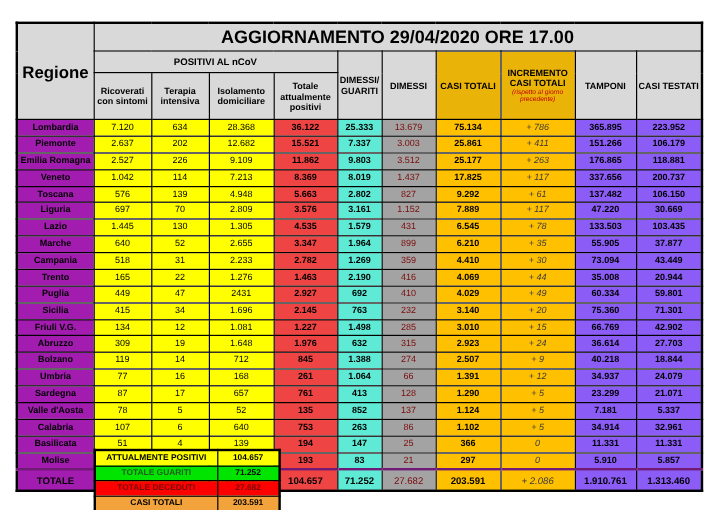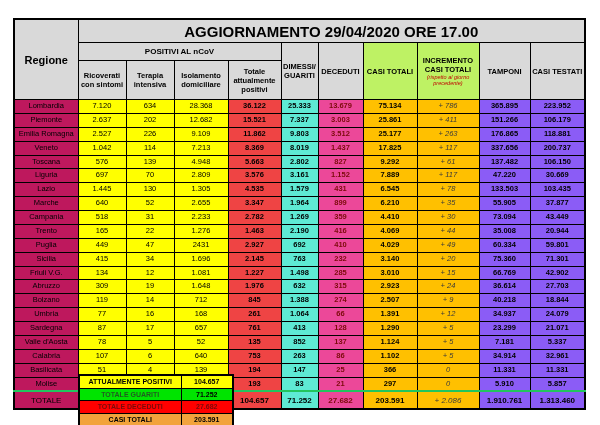--- a/index.html
+++ b/index.html
@@ -16,32 +16,32 @@
   .main-table th,.main-table td{
     border:1px solid #000;padding:0;text-align:center;vertical-align:middle;
     overflow:hidden;
   }
   .main-table td{white-space:nowrap;font-size:7.5px;line-height:1.45;padding:1px 0;}
   .hdr{background:#D9D9D9;font-weight:bold;white-space:normal;}
   .hdr-title{font-size:15px;height:22px;}
   .hdr-group{font-size:8px;height:17px;}
   .hdr-sub{font-size:7.5px;height:38px;line-height:1.2;}
   .hdr-col{font-size:7.5px;line-height:1.2;}
-  .hdr-orange{background:#bef264;}
-  .hdr-regione{font-size:11px;}
+  .hdr-orange{background:#eab308;}
+  .hdr-regione{font-size:14px;}
   .hdr-note{display:block;font-size:5.5px;font-style:italic;font-weight:normal;color:#C00000;line-height:1.1;}
-  .region{background:#be185d;font-weight:normal;font-size:8px;}
+  .region{background:#a21caf;font-weight:bold;font-size:8px;}
   .c0,.c1,.c2{background:#FFFF00;}
   .c3{background:#ef4444;font-weight:bold;}
   .c4{background:#5eead4;font-weight:bold;}
-  .c5{background:#ec4899;font-weight:bold;color:#7B0A0A;}
+  .c5{background:#a3a3a3;font-weight:normal;color:#7B0A0A;}
   .c6{background:#FFC000;font-weight:bold;margin-left:20px;}
   .c7{background:#FFC000;font-style:italic;color:#3a3a3a;margin-top:24px;}
   .c8,.c9{background:#8b5cf6;font-weight:bold;}
-  tr[data-name="total-row"] td{border-top:2px solid #22c55e;font-size:8px;height:14px;}
+  tr[data-name="total-row"] td{border-top:2px solid #701a75;font-size:8px;height:14px;}
   
   .summary-table{
     position:absolute;left:78px;top:374px;
     border-collapse:collapse;table-layout:fixed;
     border:2px solid #000;
   }
   .summary-table td{
     border:1px solid #000;padding:1px 0;text-align:center;
     font-size:7px;font-weight:bold;white-space:nowrap;height:9.5px;
   }
@@ -69,21 +69,21 @@
       <col style="width:55px">
   </colgroup>
   <thead data-name="table-header">
     <tr>
       <th rowspan="3" class="hdr hdr-regione" data-name="column-header-regione">Regione</th>
       <th colspan="10" class="hdr hdr-title" data-name="update-title">AGGIORNAMENTO 29/04/2020 ORE 17.00</th>
     </tr>
     <tr>
       <th colspan="4" class="hdr hdr-group" data-name="group-header-positivi">POSITIVI AL nCoV</th>
       <th rowspan="2" class="hdr hdr-col" data-name="column-header-dimessi">DIMESSI/ GUARITI</th>
-      <th rowspan="2" class="hdr hdr-col" data-name="column-header-deceduti">DECEDUTI</th>
+      <th rowspan="2" class="hdr hdr-col" data-name="column-header-deceduti">DIMESSI</th>
       <th rowspan="2" class="hdr hdr-col hdr-orange" data-name="column-header-casi-totali">CASI TOTALI</th>
       <th rowspan="2" class="hdr hdr-col hdr-orange" data-name="column-header-incremento">
         <span data-name="incremento-label-line1">INCREMENTO</span><br>
         <span data-name="incremento-label-line2">CASI  TOTALI</span>
         <span class="hdr-note" data-name="incremento-note">(rispetto al giorno precedente)</span>
       </th>
       <th rowspan="2" class="hdr hdr-col" data-name="column-header-tamponi">TAMPONI</th>
       <th rowspan="2" class="hdr hdr-col" data-name="column-header-casi-testati">CASI TESTATI</th>
     </tr>
     <tr>

